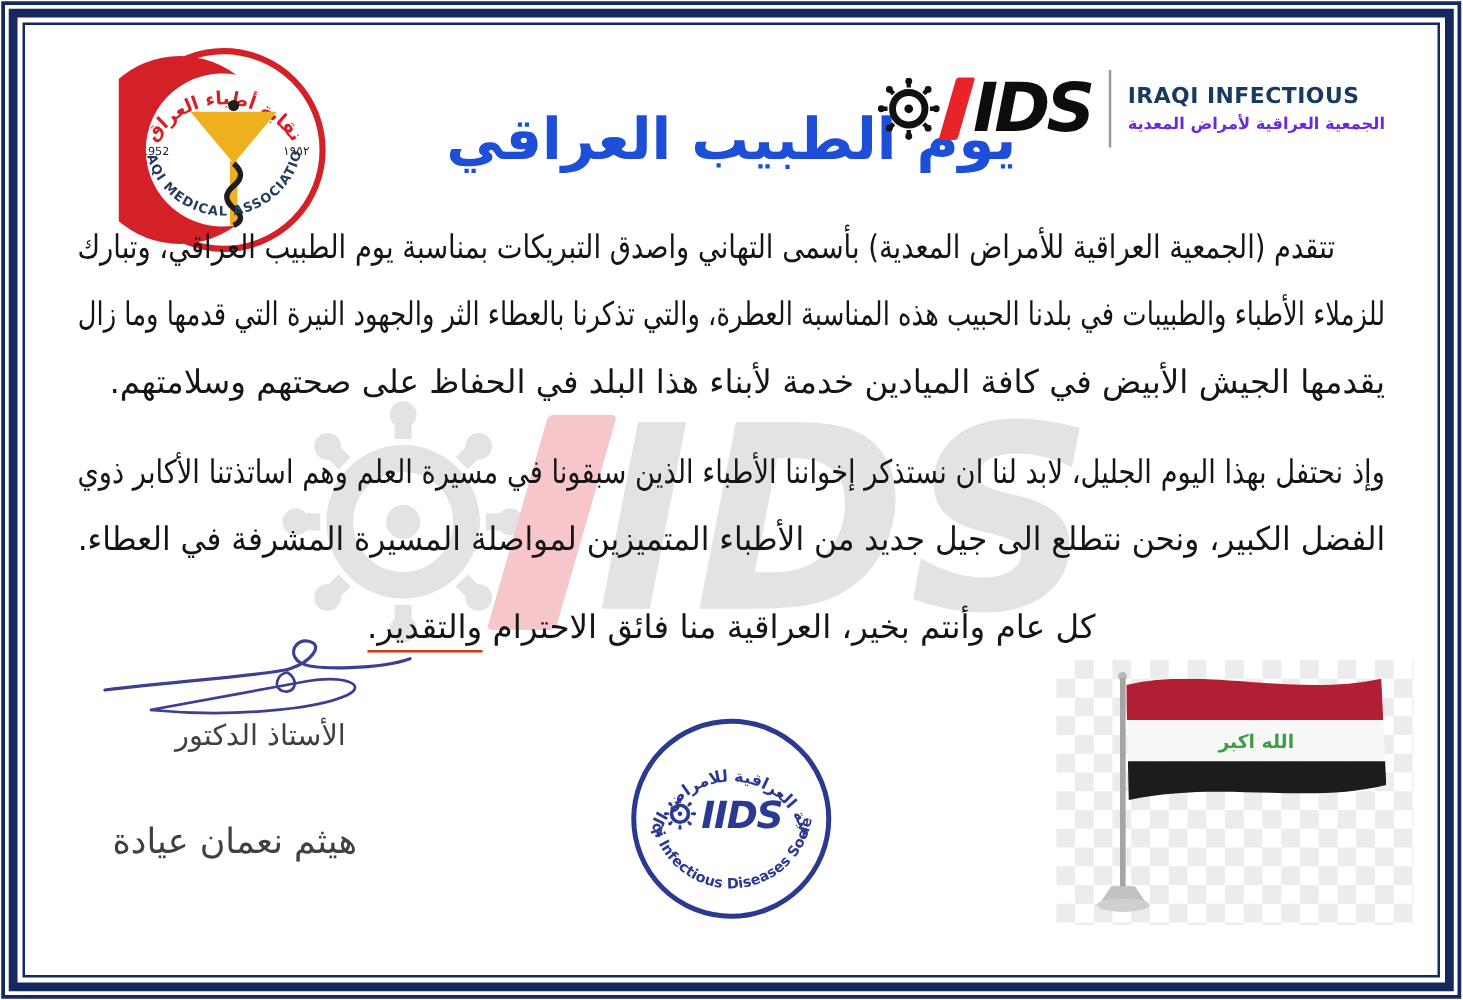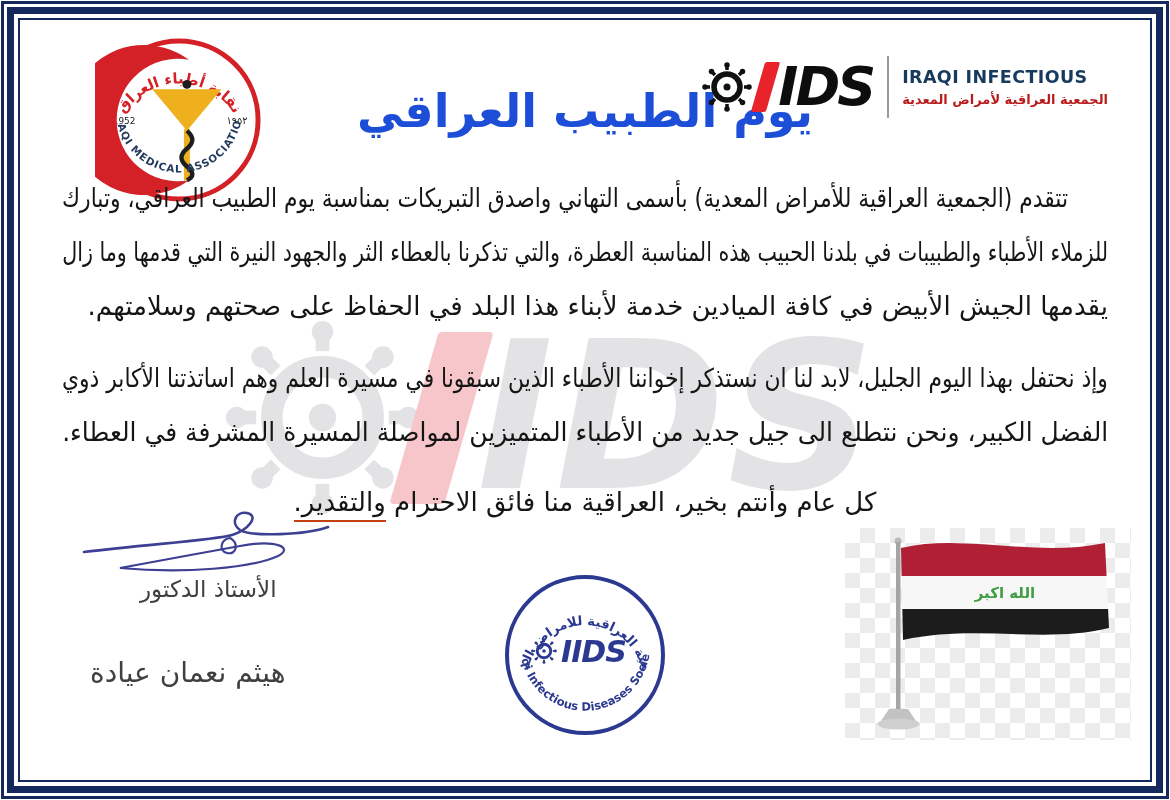--- a/index.html
+++ b/index.html
@@ -20,21 +20,21 @@
 
   .iids-logo { position:absolute; right:62px; top:56px; display:flex; align-items:center; }
   .iids-virus { width:50px; height:50px; color:#101010; }
   .iids-slash { width:15px; height:50px; background:#e8232a; transform:skewX(-16deg);
                 border-radius:2px; margin:0 5px 0 6px; }
   .iids-acr { font-size:54px; font-weight:bold; font-style:italic; letter-spacing:-3px;
               color:#0d0d0d; line-height:1; }
   .iids-divider { width:2px; height:62px; background:#9a9a9a; margin:0 13px 0 14px; }
   .iids-names { display:flex; flex-direction:column;justify-content:center; }
   .iids-en { font-size:17.5px; font-weight:bold; color:#173a5e; letter-spacing:.4px; line-height:1.25; }
-  .iids-ar { font-size:13px; font-weight:bold; color:#b91c1c; direction:rtl; text-align:right; margin-top:3px; }
+  .iids-ar { font-size:13px; font-weight:bold; color:#6d28d9; direction:rtl; text-align:right; margin-top:3px; }
 
   
   .watermark { position:absolute; left:225px; top:315px; display:flex; align-items:center;
                z-index:0; pointer-events:none; }
   .wm-virus { width:195px; height:195px; color:#e3e3e5; }
   .wm-slash { width:55px; height:172px; background:#f6c6cb; transform:skewX(-16deg);
               margin:0 8px 0 -6px; border-radius:4px; }
   .wm-acr { font-size:205px; font-weight:bold; font-style:italic; letter-spacing:2px;
             color:#e3e3e5; line-height:1; }
 

